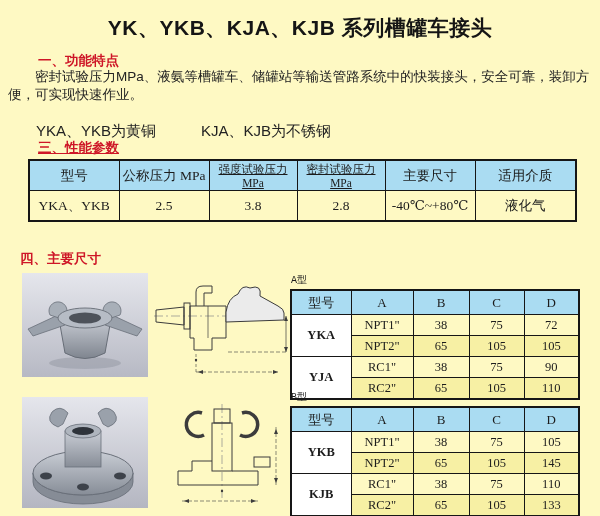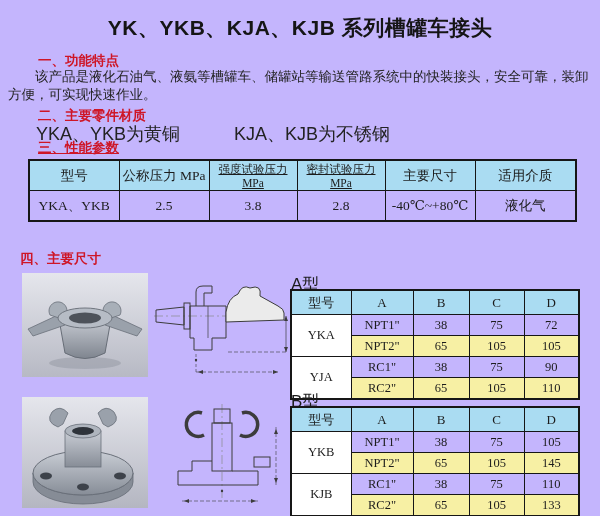--- a/index.html
+++ b/index.html
@@ -1,90 +1,89 @@
 <!DOCTYPE html>
 <html><head>
 <meta charset="utf-8">
 <style>
   html,body{margin:0;padding:0;background:#ffffff;}
   .page{
-    position:relative;width:600px;height:516px;background:#c4b5fd;overflow:hidden;
+    position:relative;width:600px;height:516px;background:#fef9c3;overflow:hidden;
     font-family:"Liberation Sans","DejaVu Sans",sans-serif;color:#1c1c1c;
   }
   .page-title{
     position:absolute;top:14px;left:0;width:600px;text-align:center;
     font-size:21px;font-weight:bold;letter-spacing:0.5px;color:#151515;
   }
   .sec-heading{
     position:absolute;color:#ce1627;font-weight:bold;font-size:13.5px;white-space:nowrap;
   }
   #h-features{left:38px;top:52px;}
   #h-materials{left:38px;top:107px;}
   #h-performance{left:38px;top:139px;text-decoration:underline;}
   #h-dimensions{left:20px;top:250px;}
   .body-text{
     position:absolute;left:8px;top:68px;width:586px;
     font-size:13.5px;line-height:18px;text-indent:2em;color:#232323;
   }
   .materials-line{
-    position:absolute;left:36px;top:122px;font-size:18px;color:#232323;white-space:pre;
+    position:absolute;left:36px;top:122px;font-size:15px;color:#232323;white-space:pre;
   }
   
   table{border-collapse:collapse;table-layout:fixed;}
   .perf-table{
     position:absolute;left:28px;top:159px;width:547px;
     font-family:"Liberation Serif","DejaVu Serif",serif;
     border:2px solid #161616;
   }
   .perf-table th,.perf-table td{
     border:1px solid #161616;text-align:center;vertical-align:middle;
     height:27px;font-size:13.5px;overflow:hidden;
   }
   .perf-table th{background:#aadcf2;font-weight:normal;}
   .perf-table th.small-h{font-size:11.5px;text-decoration:underline;}
   tr.row-yellow td{background:#f7f0a4;}
   
   .type-label{
-    position:absolute;font-family:Liberation Sans, sans-serif;
-    font-size:17px;color:#1c1c1c;text-align:right;
+    position:absolute;font-family:Liberation Mono, monospace;
+    font-size:10px;color:#1c1c1c;text-align:right;
   }
   #label-a{left:291px;top:273px;}
   #label-b{left:291px;top:390px;}
   .dim-table{
     position:absolute;width:288px;border:2px solid #161616;
     font-family:"Liberation Serif","DejaVu Serif",serif;
   }
   #table-a{left:290px;top:289px;}
   #table-b{left:290px;top:406px;}
   .dim-table th,.dim-table td{
     border:1px solid #161616;text-align:center;vertical-align:middle;overflow:hidden;
   }
   .dim-table th{background:#aadcf2;font-weight:normal;height:21px;font-size:13px;}
   .dim-table td{height:18px;font-size:12.5px;}
   .dim-table td.yellow{background:#f7f0a4;}
-  .dim-table td.model{background:#ffffff;}
+  .dim-table td.model{background:#ffffff;font-weight:bold;}
   
   .fig{position:absolute;}
   #photo-a{left:22px;top:273px;width:126px;height:104px;}
   #drawing-a{left:150px;top:276px;width:142px;height:108px;}
   #photo-b{left:22px;top:397px;width:126px;height:111px;}
   #drawing-b{left:158px;top:399px;width:134px;height:112px;}
   svg{display:block;}
 </style>
 </head>
 <body>
 
 <div class="page">
 
   <div class="page-title">YK、YKB、KJA、KJB 系列槽罐车接头</div>
 
   <div class="sec-heading" id="h-features">一、功能特点</div>
-  <div class="body-text">该产品是液化石油气、液氨等槽罐车、储罐站等输送管路系统中的快装接头，安全可靠，装卸方便，可实现快速作业。</div>
-
-  <div class="sec-heading" id="h-materials">二、主要零件材质</div>
+  <div class="body-text">密封试验压力MPa、液氨等槽罐车、储罐站等输送管路系统中的快装接头，安全可靠，装卸方便，可实现快速作业。</div>
+
   <div class="materials-line">YKA、YKB为黄铜　　　KJA、KJB为不锈钢</div>
 
   <div class="sec-heading" id="h-performance">三、性能参数</div>
 
   <table class="perf-table">
     <colgroup>
       <col style="width:90px">
         <col style="width:90px">
         <col style="width:88px">
       <col style="width:88px">

